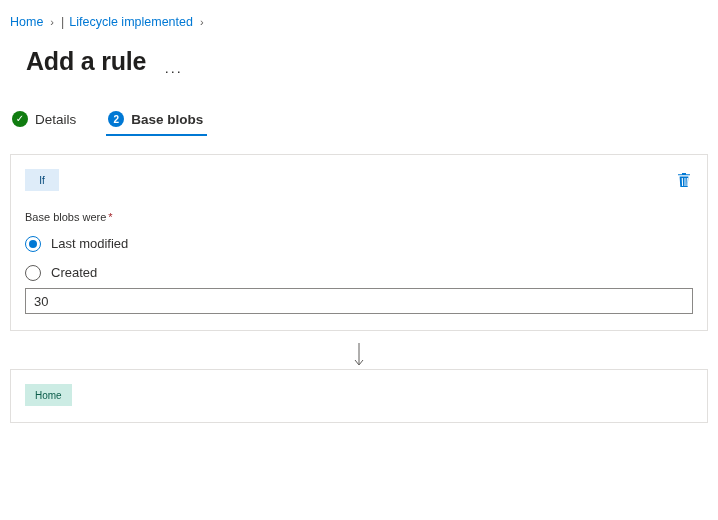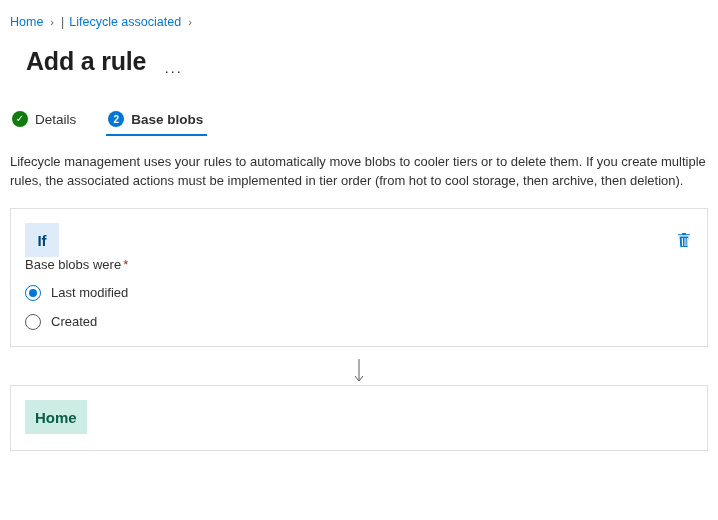--- a/index.html
+++ b/index.html
@@ -136,45 +136,46 @@
   .card-header {
     display: flex;
     align-items: center;
     justify-content: space-between;
   }
   .pill {
     display: inline-flex;
     align-items: center;
     justify-content: center;
     min-width: 34px;
-    height: 34px;
+    height: 22px;
     padding: 0 10px;
-    font-size: 15px;
-    font-weight: bold;
+    font-size: 10px;
+    font-weight: normal;
     box-sizing: border-box;
   }
   .pill-if {
     background: #deecf9;
     color: #004578;
   }
   .pill-then {
     background: #ccece4;
     color: #0b5c4a;
   }
   .trash-btn {
     cursor: pointer;
     color: #0078d4;
     width: 18px;
     height: 18px;
     display: flex;
     align-items: center;
     justify-content: center;
   }
   .field-label {
-    font-size: 13px;
+    margin-top: 20px;
+    font-size: 11px;
     color: #323130;
   }
   .req {
     color: #a4262c;
     margin-left: 2px;
   }
   .radio-row {
     display: flex;
     margin-top: 13px;
     cursor: pointer;
@@ -229,41 +230,40 @@
 </style>
 </head>
 <body>
 
 <div class="page">
 
   <div class="breadcrumb">
     <a>Home</a>
     <span class="crumb-sep">›</span>
     <span class="crumb-pipe">|</span>
-    <a>Lifecycle associated</a>
+    <a>Lifecycle implemented</a>
     <span class="crumb-sep">›</span>
   </div>
 
   <div class="title-row">
     <div class="page-title">Add a rule</div>
     <div class="ellipsis-btn">···</div>
   </div>
 
   <div class="tabs">
     <div class="tab">
       <span class="check-icon">✓</span>
       <span>Details</span>
     </div>
     <div class="tab active">
       <span class="tab-num">2</span>
       <span>Base blobs</span>
     </div>
   </div>
 
-  <div class="description">Lifecycle management uses your rules to automatically move blobs to cooler tiers or to delete them. If you create multiple rules, the associated actions must be implemented in tier order (from hot to cool storage, then archive, then deletion).</div>
 
   <div class="card">
     <div class="card-header">
       <span class="pill pill-if">If</span>
       <span class="trash-btn">
         <svg width="14" height="16" viewBox="0 0 14 16" aria-hidden="true">
           <path d="M5 1h4v1.2h4v1.1H1V2.2h4V1zm-2.4 3.6h8.8l-.7 10.1c0 .2-.2.3-.4.3H3.7c-.2 0-.4-.1-.4-.3L2.6 4.6zm2.1 1.3.4 8h1l-.3-8h-1.1zm2.8 0v8h1v-8h-1zm2.3 0-.3 8h1l.4-8h-1.1z" fill="#0078d4"></path>
         </svg>
       </span>
     </div>
@@ -276,20 +276,21 @@
       <span class="radio checked"></span>
       <span class="radio-label">Last modified</span>
     </div>
 
     <div class="radio-row">
       <span class="radio"></span>
       <span class="radio-label">Created</span>
     </div>
 
 
+    <input class="text-input" type="text" value="30" style="">
   </div>
 
   <div class="arrow-wrap">
     <svg width="12" height="26" viewBox="0 0 12 26" aria-hidden="true">
       <line x1="6" y1="0" x2="6" y2="21" stroke="#605e5c" stroke-width="1"></line>
       <polyline points="2,17 6,22 10,17" fill="none" stroke="#605e5c" stroke-width="1"></polyline>
     </svg>
   </div>
 
   <div class="card" style="margin-top:0;">

